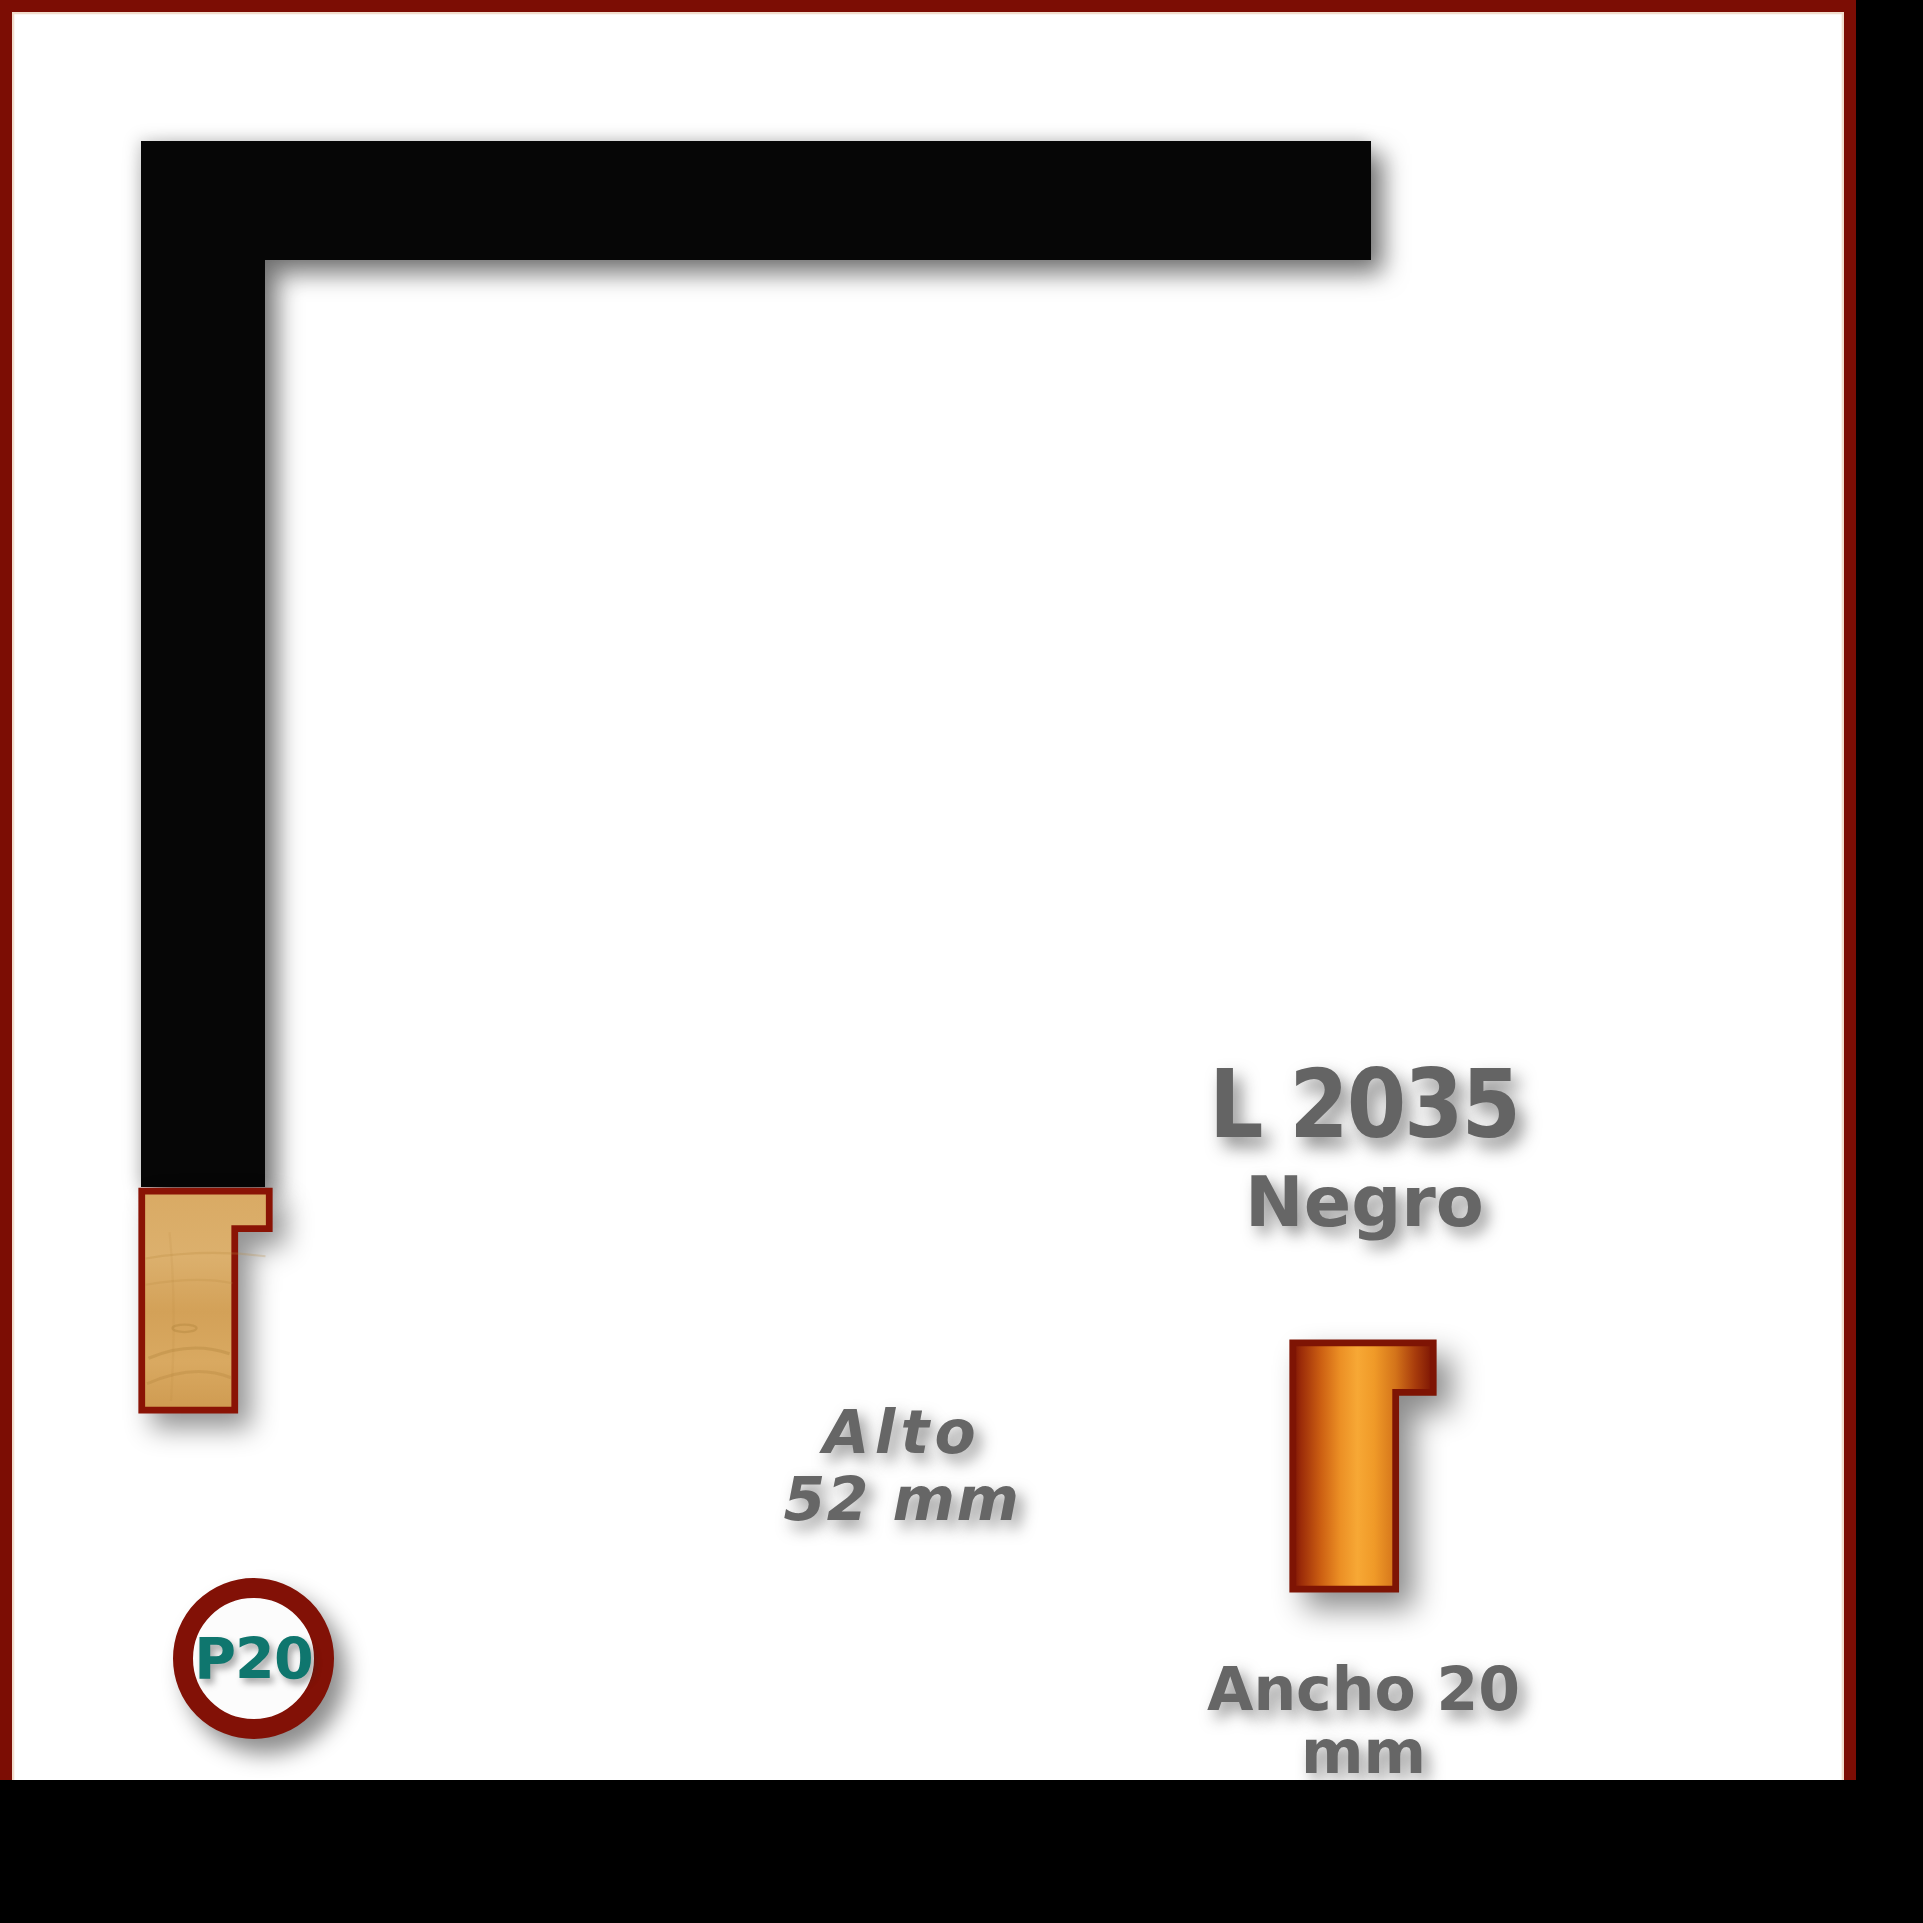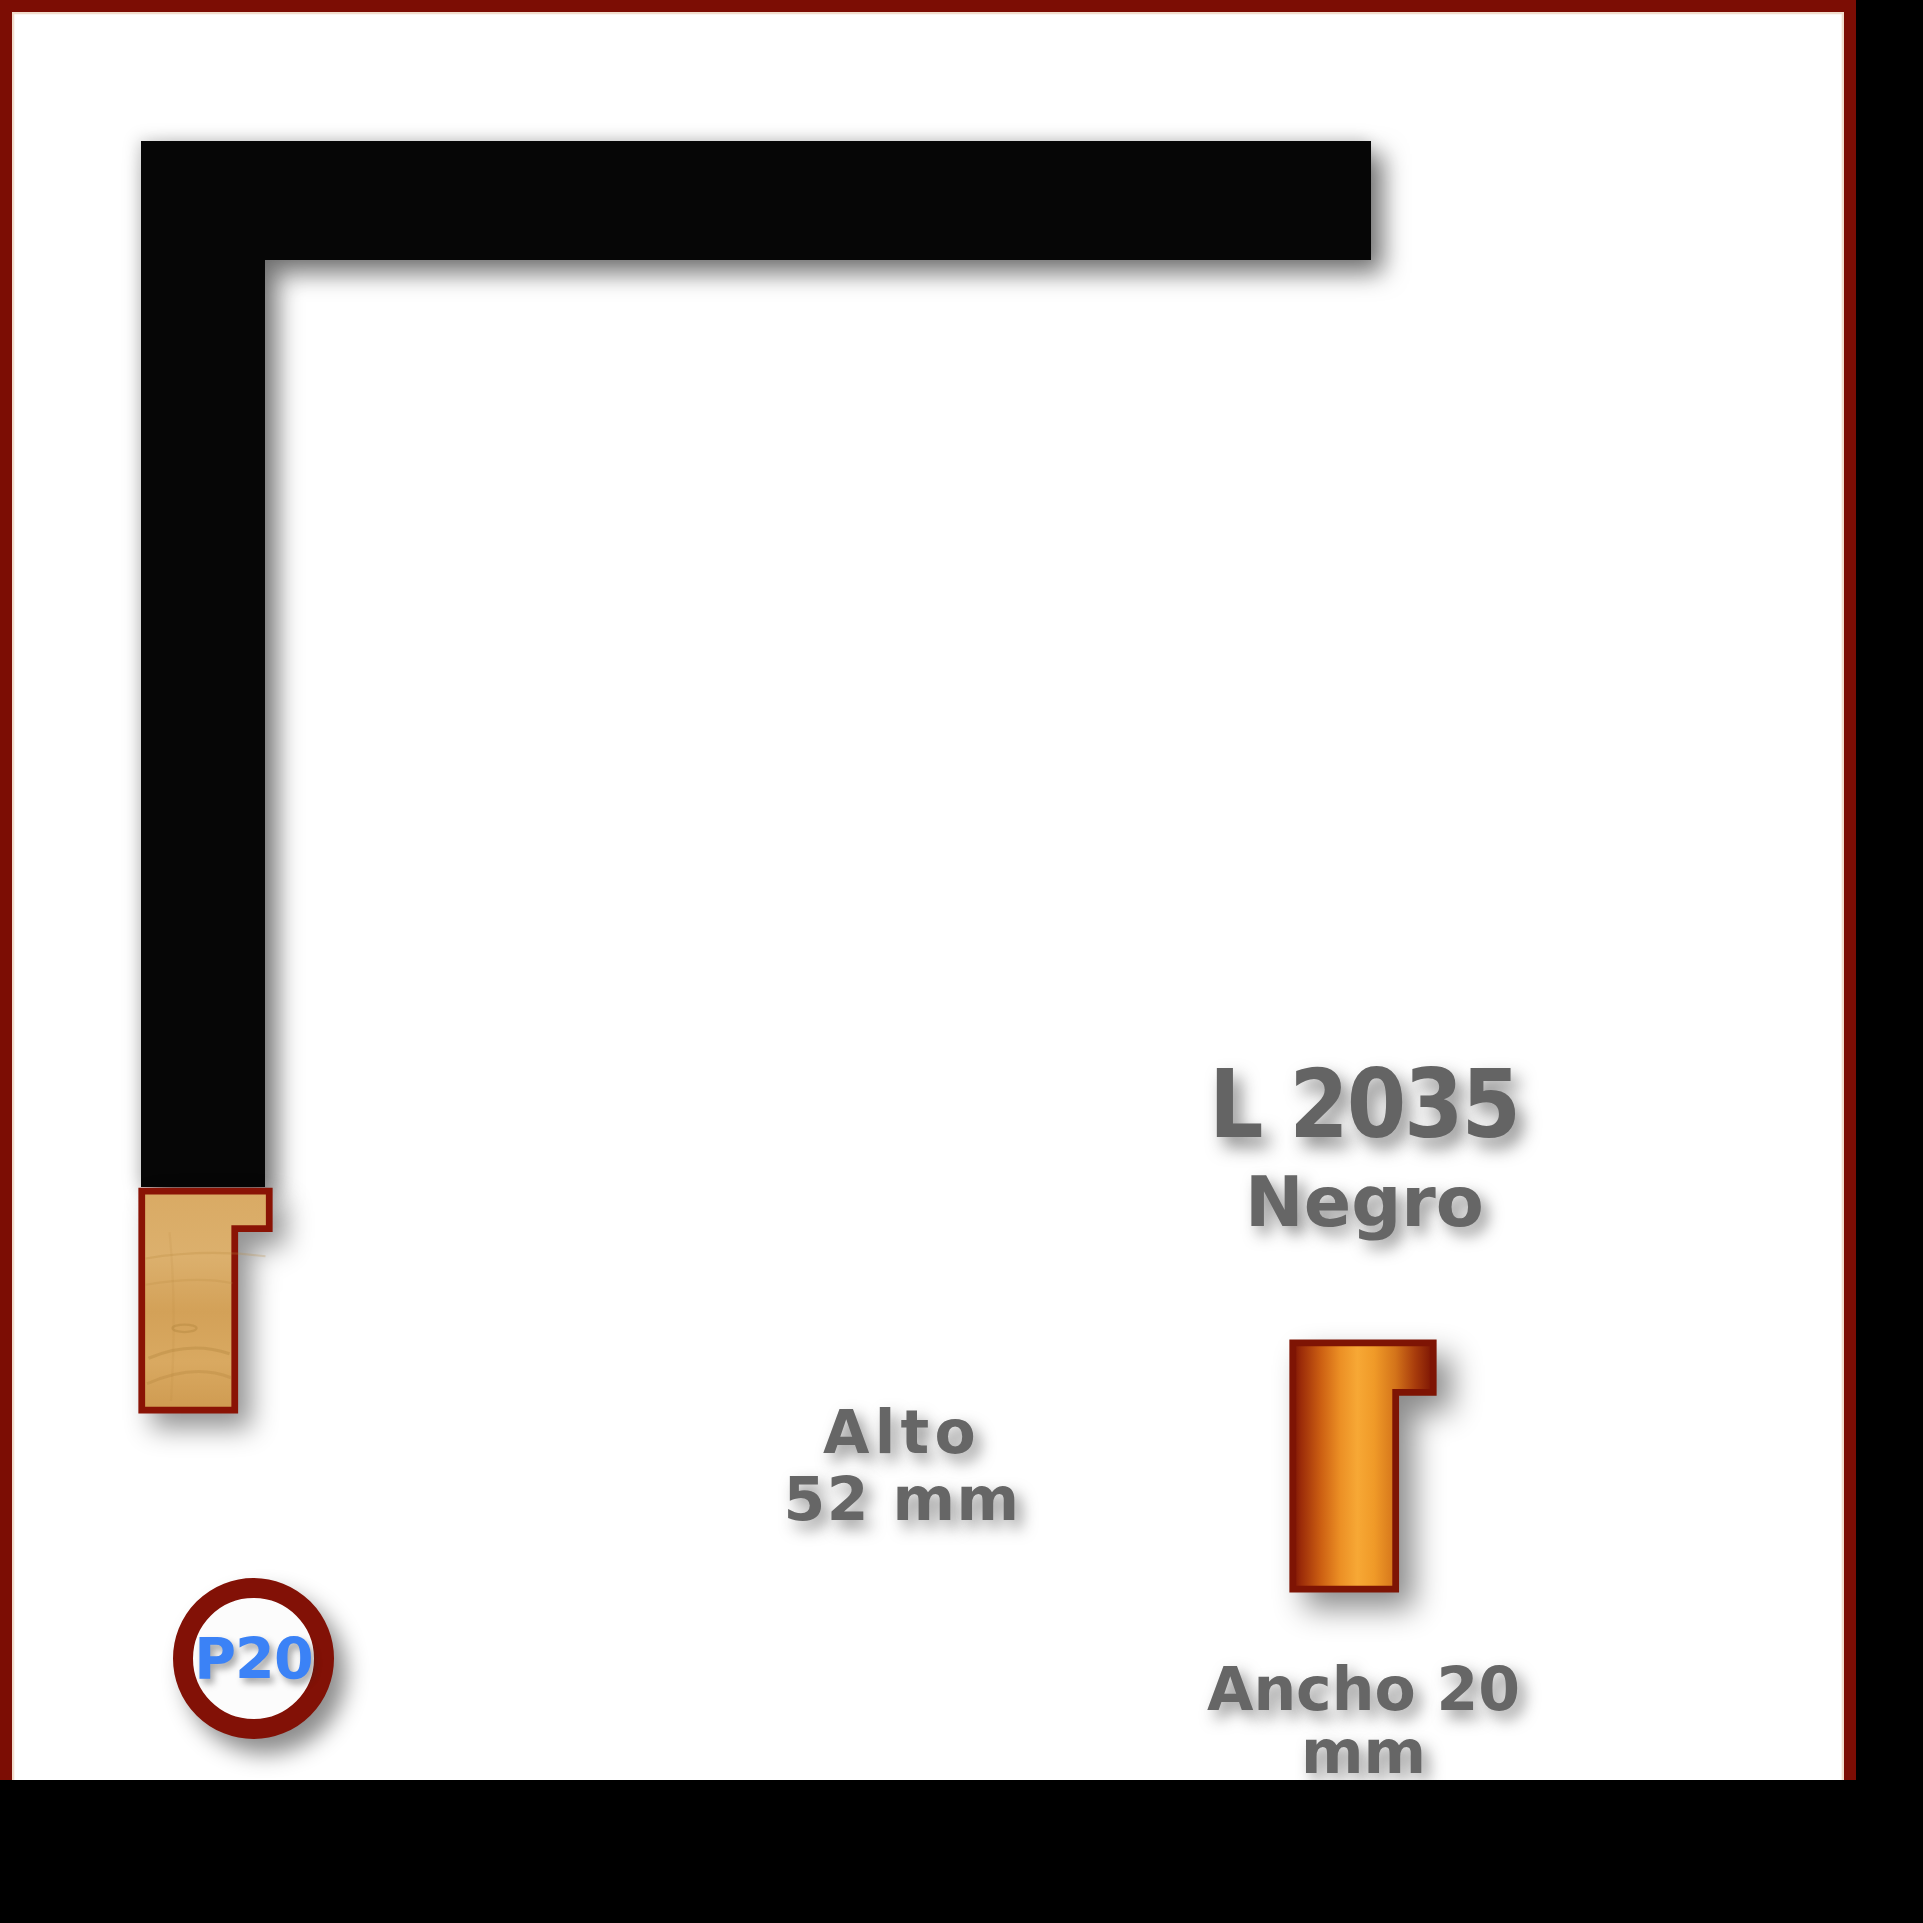--- a/index.html
+++ b/index.html
@@ -19,30 +19,30 @@
   .wood-svg{position:absolute;left:138px;top:1187px;
             filter:drop-shadow(13.5px 15px 13.5px rgba(0,0,0,0.42));}
   .profile-svg{position:absolute;left:1289px;top:1339px;
                filter:drop-shadow(15px 16.5px 15px rgba(0,0,0,0.45));}
   
   .lbl{position:absolute;font-weight:700;color:#666666;text-align:center;line-height:1.05;
        text-shadow:6.8px 8.3px 15px rgba(40,40,40,0.5);}
   .code{left:1120px;top:1055px;width:488px;font-size:95px;letter-spacing:-2.3px;
         transform:scaleX(0.9);color:#646464;text-shadow:8.3px 9.8px 18px rgba(40,40,40,0.55);}
   .finish{left:1139px;top:1166px;width:451px;font-size:70px;}
-  .alto{left:714px;top:1399px;width:376px;font-size:60px;line-height:1.12;}
+  .alto{left:714px;top:1399px;width:376px;font-size:60px;line-height:1.12;font-style:italic;}
   .alto .line1{letter-spacing:5.3px;}
   .alto .line2{letter-spacing:1.5px;}
   .ancho{left:1138px;top:1658px;width:451px;font-size:60px;}
   
   .badge{position:absolute;left:173px;top:1578px;width:161px;height:161px;box-sizing:border-box;
          border:20px solid #821106;border-radius:50%;background:#fcfcfc;
          display:flex;align-items:center;justify-content:center;
          box-shadow:12px 15px 22.5px rgba(0,0,0,0.45);}
-  .badge span{font-weight:700;font-size:57px;color:#3b82f6;letter-spacing:-0.8px;
+  .badge span{font-weight:700;font-size:57px;color:#0f766e;letter-spacing:-0.8px;
               text-shadow:3.8px 4.5px 7.5px rgba(40,40,40,0.4);}
 </style>
 </head>
 <body>
 
 <div class="stage">
 
   <div class="card"></div>
 
   <div class="l-wrap">

